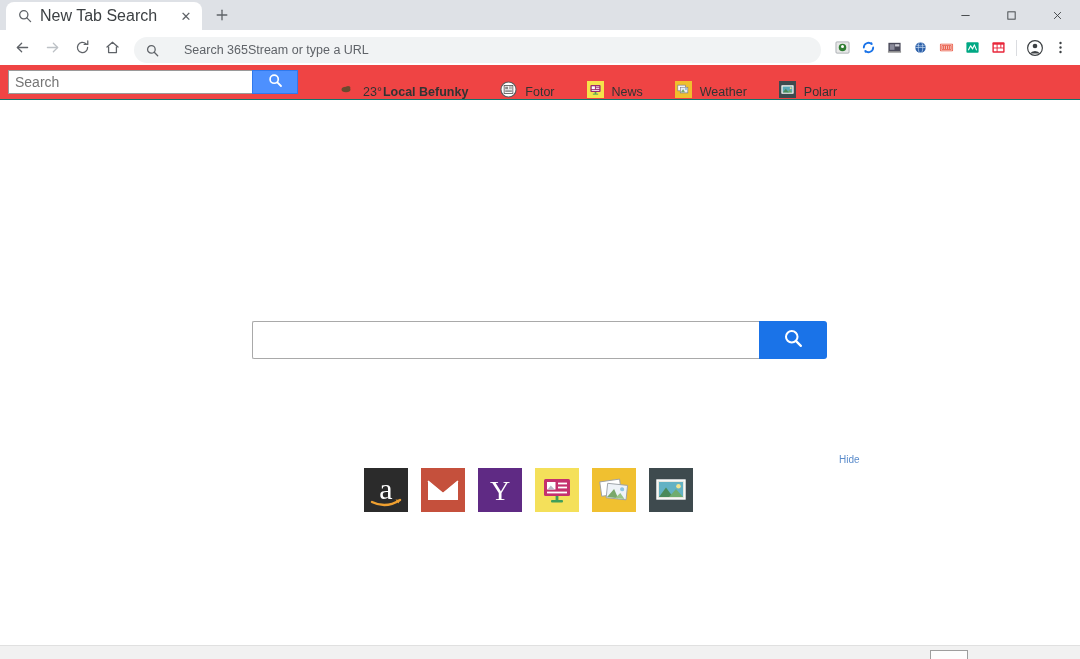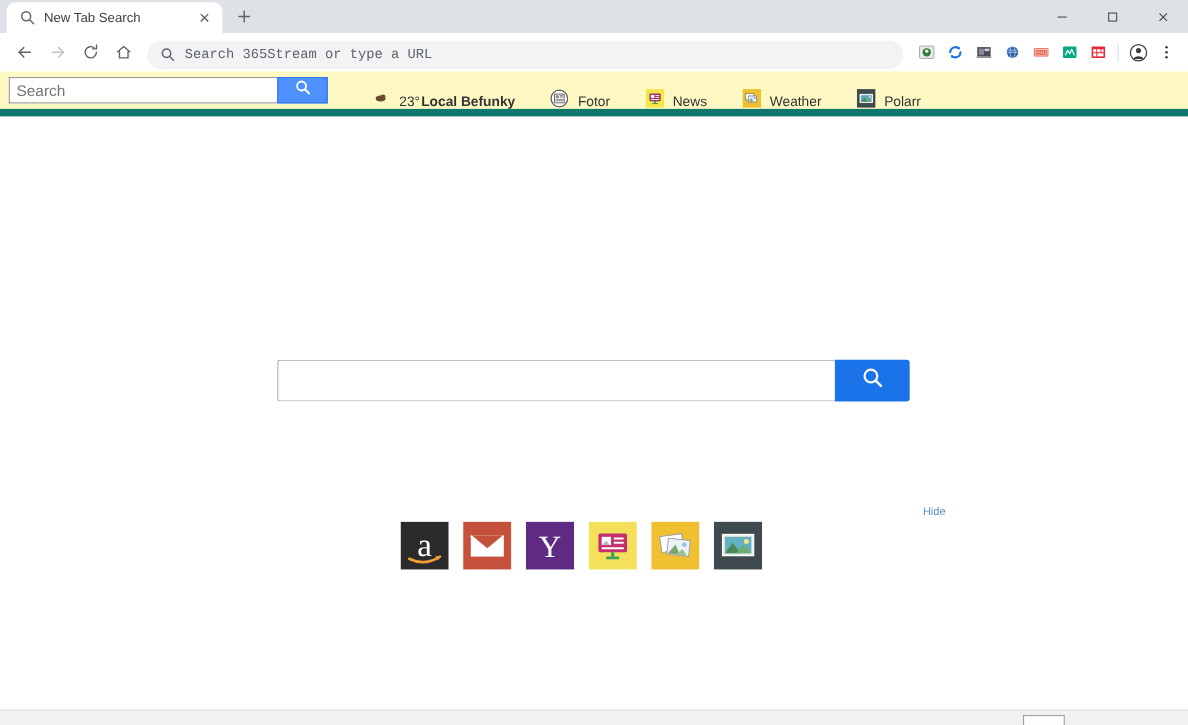--- a/index.html
+++ b/index.html
@@ -31,21 +31,21 @@
     width: 196px; height: 28px;
     background: #ffffff;
     border-radius: 8px 8px 0 0;
     display: flex; align-items: center;
     padding: 0 8px 0 12px;
     gap: 8px;
     position: relative;
   }
   .tab-favicon { width: 14px; height: 14px; flex: 0 0 14px; display:block; }
   .tab-title {
-    font-size: 12px; color: #3c4043;
+    font-size: 16px; color: #3c4043;
     white-space: nowrap; overflow: hidden; text-overflow: ellipsis;
     flex: 1 1 auto;
   }
   .tab-close {
     width: 16px; height: 16px; flex: 0 0 16px;
     display: flex; align-items: center; justify-content: center;
     color: #5f6368; font-size: 13px; line-height: 1;
     border-radius: 50%;
   }
   .newtab-btn {
@@ -83,39 +83,38 @@
   .navbtn.disabled { color: #bdc1c6; }
 
   .omnibox {
     flex: 1 1 auto;
     height: 26px;
     background: #f1f3f4;
     border-radius: 13px;
     display: flex; align-items: center;
     margin: 4px 6px 0 6px;
     padding: 0 12px;
-    gap: 8px;
+    gap: 24px;
     max-width: 710px;
-    font-family: Liberation Mono, monospace;
   }
   .omni-icon { width: 14px; height: 14px; flex: 0 0 14px; color:#5f6368; }
   .omni-text { font-size: 12.5px; color: #5f6368; white-space: nowrap; }
 
   .ext-tray { display: flex; align-items: center; gap: 0px; margin-left: auto; }
   .ext { width: 26px; height: 26px; display:flex; align-items:center; justify-content:center; }
   .ext svg, .ext .sq { display:block; }
   .tray-sep { width:1px; height:16px; background:#dadce0; margin: 0 5px; }
   .avatar-btn { width: 26px; height: 26px; display:flex; align-items:center; justify-content:center; }
   .menu-btn { width: 24px; height: 26px; display:flex; align-items:center; justify-content:center; }
 
   
   .exttoolbar {
     height: 50px;
-    background: #fef9c3;
-    border-bottom: 7px solid #0f766e;
+    background: #ef4444;
+    border-bottom: 1px solid #0f766e;
     display: flex; align-items: center;
     flex: 0 0 34px;
     position: relative;
   }
   .tb-searchwrap {
     display: flex; align-items: stretch;
     height: 24px;
     margin-left: 8px;
     width: 290px;
   }

